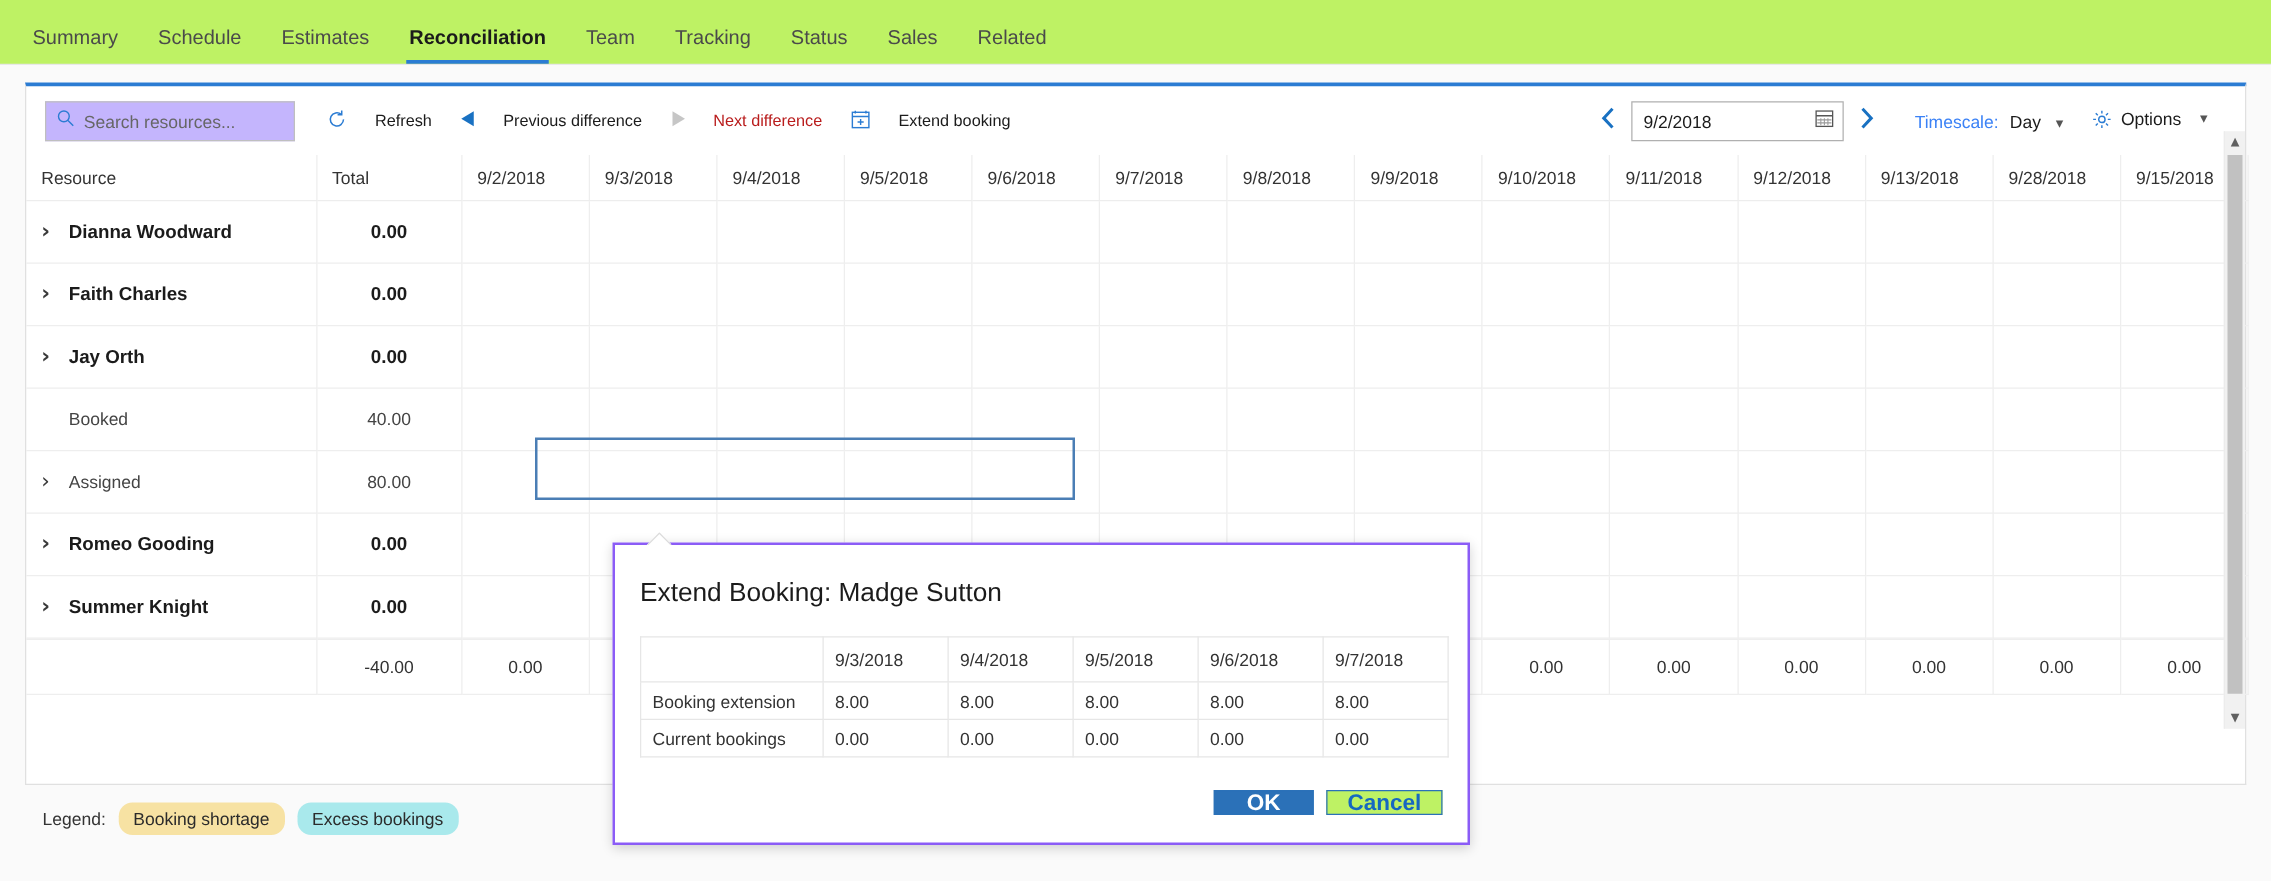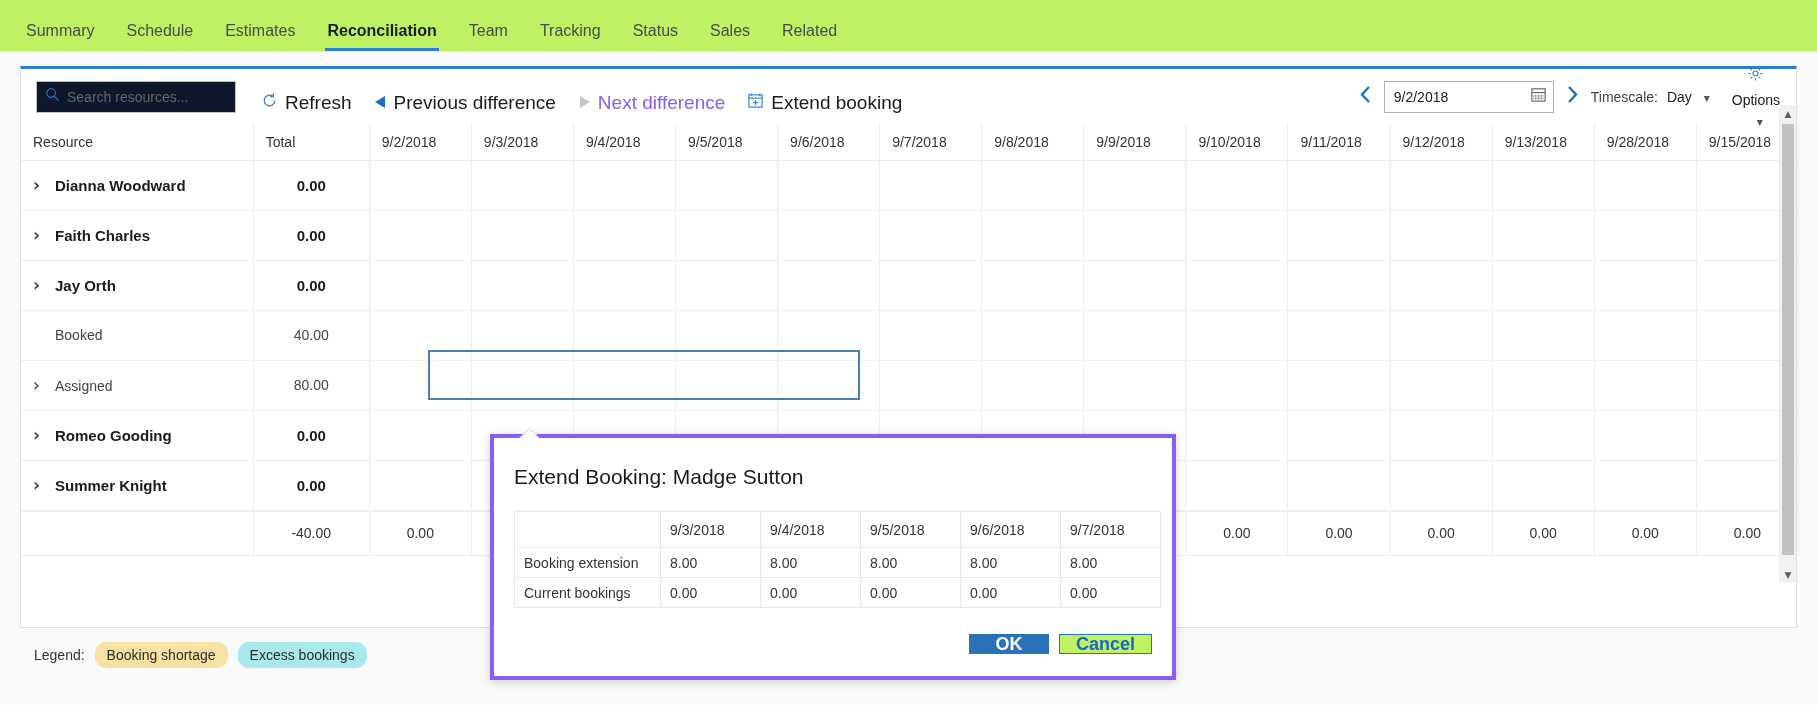--- a/index.html
+++ b/index.html
@@ -61,38 +61,38 @@
   }
   .search-box {
     width: 200px;
     height: 32px;
     border: 1px solid #bfbfbf;
     display: flex;
     align-items: center;
     padding: 0 8px;
     margin-left: 7px;
     gap: 7px;
-    background: #0f172a;
+    background: #c4b5fd;
   }
   .search-box .mag { flex: 0 0 auto; }
   .search-ph { font-size: 14px; color: #666; }
 
   .tb-btn {
     display: flex;
-    align-items: flex-end;
-    gap: 7px;
+    align-items: center;
+    gap: 22px;
     padding: 0 11px;
     height: 34px;
-    font-size: 19px;
+    font-size: 13px;
     color: #1b1b1b;
     cursor: pointer;
     white-space: nowrap;
   }
   .tb-btn.first { margin-left: 14px; }
-  .tb-btn.disabled { color: #8b5cf6; cursor: default; }
+  .tb-btn.disabled { color: #b91c1c; cursor: default; }
 
   .spacer { flex: 1 1 auto; }
 
   .nav-arrow {
     color: #1363ad;
     font-size: 22px;
     font-weight: bold;
     padding: 0 12px;
     cursor: pointer;
     line-height: 1;
@@ -102,33 +102,33 @@
     width: 170px;
     height: 32px;
     border: 1px solid #b0b0b0;
     display: flex;
     align-items: center;
     justify-content: space-between;
     padding: 0 6px 0 9px;
     background: #fff;
   }
   .date-field .dv { font-size: 14px; color: #1b1b1b; }
-  .ts-label { font-size: 14px; color: #404040; }
+  .ts-label { font-size: 14px; color: #3b82f6; margin-left: 20px; }
   .ts-value { font-size: 14px; color: #1b1b1b; margin-left: 9px; }
   .chev-sm {
     display: inline-block;
     margin-left: 8px;
     color: #555;
     font-size: 12px;
     font-family: "DejaVu Sans", sans-serif;
   }
   .opt-btn {
-    display: flex; align-items: center; gap: 7px;
-    margin-left: 22px; margin-right: 6px;
-    font-size: 14px; color: #1b1b1b; cursor: pointer; flex-direction: column;
+    display: flex; gap: 7px;
+    margin-left: 22px; margin-right: 20px;
+    font-size: 14px; color: #1b1b1b; cursor: pointer;
   }
 
   
   .grid-area { position: relative; }
   table.grid {
     border-collapse: collapse;
     table-layout: fixed;
     width: 1778px;
     font-size: 14px;
   }
@@ -237,21 +237,21 @@
   .chip.y { background: #f7e2a3; }
   .chip.c { background: #a9e9ec; }
 
   
   .callout {
     position: absolute;
     left: 469px;
     top: 365px;
     width: 686px;
     background: #ffffff;
-    border: 4px solid #8b5cf6;
+    border: 2px solid #8b5cf6;
     box-shadow: 0 2px 9px rgba(0,0,0,0.18);
     z-index: 40;
   }
   .callout .beak {
     position: absolute;
     top: -10px; left: 25px;
     width: 20px; height: 10px;
     overflow: hidden;
   }
   .callout .beak::after {

